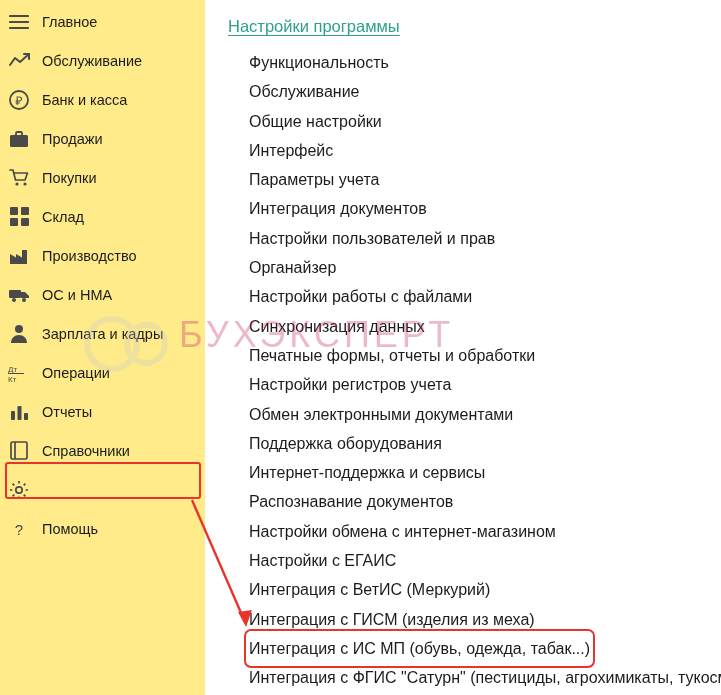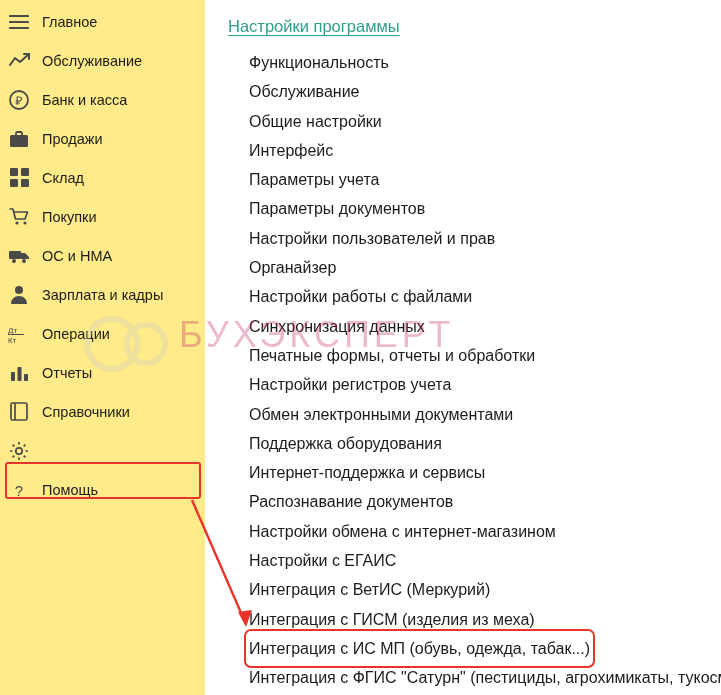--- a/index.html
+++ b/index.html
@@ -193,41 +193,49 @@
         <svg width="20" height="18" viewBox="0 0 20 18">
           <rect x="1" y="5" width="18" height="12" rx="1.5" fill="#4a4a4a"></rect>
           <path d="M7 5 V3.2 A1.2 1.2 0 0 1 8.2 2 h3.6 A1.2 1.2 0 0 1 13 3.2 V5" fill="none" stroke="#4a4a4a" stroke-width="1.8"></path>
         </svg>
       </span>
       <span class="nav-label">Продажи</span>
     </div>
 
     <div class="nav-item">
       <span class="nav-icon">
+        <svg width="21" height="19" viewBox="0 0 21 19" fill="none" stroke="#4a4a4a" stroke-width="1.7" stroke-linecap="round" stroke-linejoin="round">
+          <path d="M1 2 h3 l2.5 10 h9.5 l2.5 -7 H6"></path>
+          <circle cx="8" cy="16" r="1.6" fill="#4a4a4a" stroke="none"></circle>
+          <circle cx="16" cy="16" r="1.6" fill="#4a4a4a" stroke="none"></circle>
+        </svg>
+      </span>
+      <span class="nav-label">Покупки</span>
+    </div>
+
+    <div class="nav-item">
+      <span class="nav-icon">
         <svg width="19" height="19" viewBox="0 0 19 19" fill="#4a4a4a">
           <rect x="0" y="0" width="8" height="8" rx="1"></rect>
           <rect x="11" y="0" width="8" height="8" rx="1"></rect>
           <rect x="0" y="11" width="8" height="8" rx="1"></rect>
           <rect x="11" y="11" width="8" height="8" rx="1"></rect>
         </svg>
       </span>
       <span class="nav-label">Склад</span>
     </div>
 
     <div class="nav-item">
       <span class="nav-icon">
-        <svg width="21" height="19" viewBox="0 0 21 19" fill="none" stroke="#4a4a4a" stroke-width="1.7" stroke-linecap="round" stroke-linejoin="round">
-          <path d="M1 2 h3 l2.5 10 h9.5 l2.5 -7 H6"></path>
-          <circle cx="8" cy="16" r="1.6" fill="#4a4a4a" stroke="none"></circle>
-          <circle cx="16" cy="16" r="1.6" fill="#4a4a4a" stroke="none"></circle>
-        </svg>
-      </span>
-      <span class="nav-label">Покупки</span>
-    </div>
-
+        <svg width="20" height="18" viewBox="0 0 20 18" fill="#4a4a4a">
+          <path d="M1 17 V7 l6 3.5 V7 l6 3.5 V3 h5 v14 z"></path>
+        </svg>
+      </span>
+      <span class="nav-label">Производство</span>
+    </div>
 
     <div class="nav-item">
       <span class="nav-icon">
         <svg width="21" height="16" viewBox="0 0 21 16" fill="#4a4a4a">
           <rect x="0" y="3" width="12" height="8" rx="1"></rect>
           <path d="M12 5 h4 l4 4 v2 h-8 z"></path>
           <circle cx="5" cy="13" r="2" fill="#4a4a4a"></circle>
           <circle cx="15" cy="13" r="2" fill="#4a4a4a"></circle>
         </svg>
       </span>
@@ -299,21 +307,21 @@
 
   <section class="main">
     <div class="main-title">Настройки программы</div>
 
     <div class="settings-list">
       <a class="settings-item">Функциональность</a>
       <a class="settings-item">Обслуживание</a>
       <a class="settings-item">Общие настройки</a>
       <a class="settings-item">Интерфейс</a>
       <a class="settings-item">Параметры учета</a>
-      <a class="settings-item">Параметры документов</a>
+      <a class="settings-item">Интеграция документов</a>
       <a class="settings-item">Настройки пользователей и прав</a>
       <a class="settings-item">Органайзер</a>
       <a class="settings-item">Настройки работы с файлами</a>
       <a class="settings-item">Синхронизация данных</a>
       <a class="settings-item">Печатные формы, отчеты и обработки</a>
       <a class="settings-item">Настройки регистров учета</a>
       <a class="settings-item">Обмен электронными документами</a>
       <a class="settings-item">Поддержка оборудования</a>
       <a class="settings-item">Интернет-поддержка и сервисы</a>
       <a class="settings-item">Распознавание документов</a>

